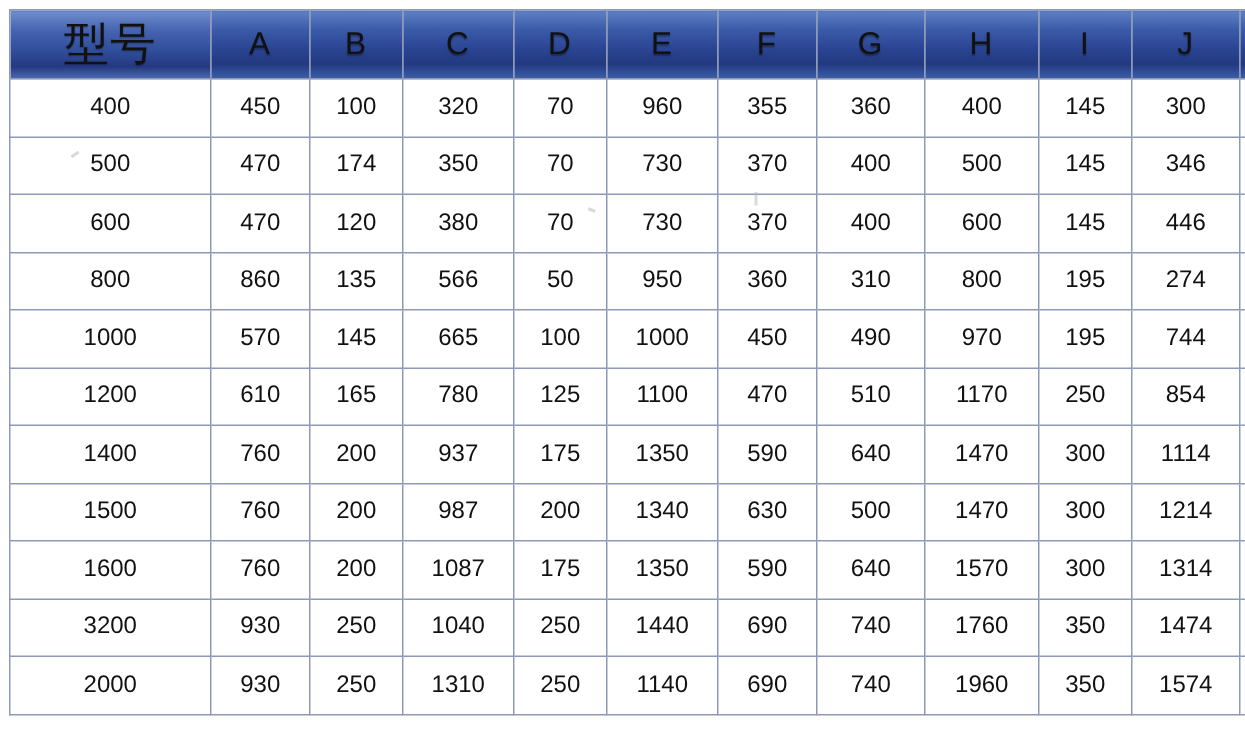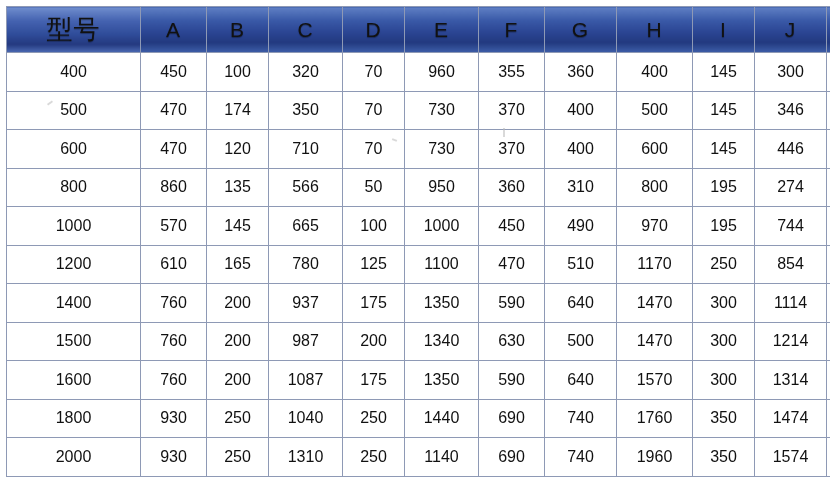--- a/index.html
+++ b/index.html
@@ -40,21 +40,21 @@
     height: 45px;
     color: #ffffff;
     font-size: 21px;
     font-weight: bold;
     letter-spacing: 1px;
     border: 1px solid #5b6a95;
     background: linear-gradient(180deg, #5f7fc4 0%, #3a5aa8 28%, #2b4593 55%, #22397f 78%, #3d5ea8 100%);
     text-shadow: 0 1px 1px rgba(0,0,0,0.35);
   }
   thead th.model-col {
-    font-size: 26px;
+    font-size: 30px;
     background: linear-gradient(180deg, #6f8dcd 0%, #4462b0 30%, #2f4c99 60%, #24397f 82%, #4b6ab4 100%);
   }
   tbody td {
     height: 37.5px;
     font-size: 16px;
     color: #1a1a1a;
     background: #ffffff;
   }
   tbody td.model-cell {
     font-size: 16px;
@@ -142,21 +142,21 @@
         <td>400</td>
         <td>500</td>
         <td>145</td>
         <td>346</td>
         <td>430</td>
       </tr>
       <tr>
         <td class="model-cell">600</td>
         <td>470</td>
         <td>120</td>
-        <td>710</td>
+        <td>380</td>
         <td>70</td>
         <td>730</td>
         <td>370</td>
         <td>400</td>
         <td>600</td>
         <td>145</td>
         <td>446</td>
         <td>530</td>
       </tr>
       <tr>
@@ -237,21 +237,21 @@
         <td>175</td>
         <td>1350</td>
         <td>590</td>
         <td>640</td>
         <td>1570</td>
         <td>300</td>
         <td>1314</td>
         <td>1480</td>
       </tr>
       <tr>
-        <td class="model-cell">1800</td>
+        <td class="model-cell">3200</td>
         <td>930</td>
         <td>250</td>
         <td>1040</td>
         <td>250</td>
         <td>1440</td>
         <td>690</td>
         <td>740</td>
         <td>1760</td>
         <td>350</td>
         <td>1474</td>

